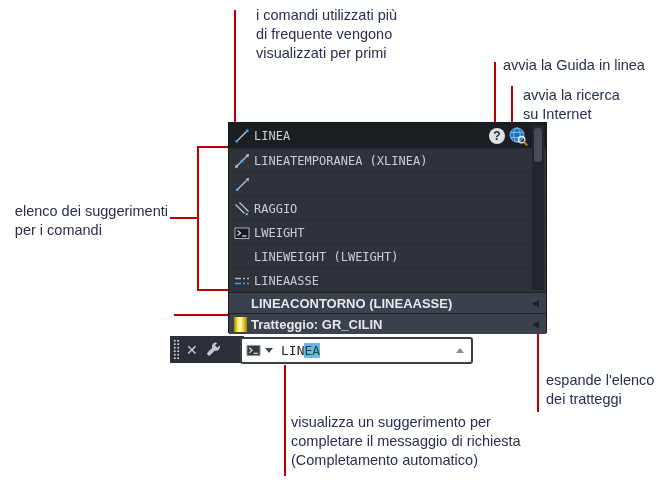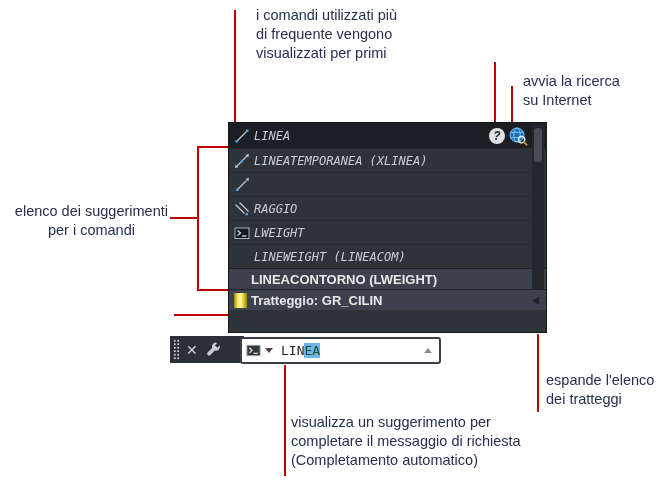--- a/index.html
+++ b/index.html
@@ -1,24 +1,24 @@
 <!DOCTYPE html>
 <html><head>
 <meta charset="utf-8">
 <style>
   html,body{margin:0;padding:0;}
   #stage{position:relative;width:662px;height:484px;background:#ffffff;overflow:hidden;
          font-family:"Liberation Sans",sans-serif;}
 
   
   .callout{position:absolute;color:#272e50;font-size:14.5px;line-height:19px;white-space:pre-line;}
-  .callout.right{text-align:center;}
+  .callout.right{text-align:left;}
   #txt-frequent{left:256px;top:6px;}
   #txt-help{left:503px;top:56px;}
-  #txt-search{left:523px;top:72px;}
+  #txt-search{left:523px;top:86px;}
   #txt-sugg{right:494px;top:202px;}
   #txt-tab{right:494px;top:302px;}
   #txt-hatch{left:546px;top:371px;}
   #txt-auto{left:291px;top:413px;}
 
   
   .rline{position:absolute;background:#c00000;}
   #line-frequent{left:234px;top:10px;width:2px;height:112px;}
   #line-help{left:494px;top:62px;width:2px;height:60px;}
   #line-search{left:511px;top:86px;width:2px;height:36px;}
@@ -26,21 +26,21 @@
   #line-sugg-v{left:197px;top:146px;width:2px;height:145px;}
   #line-sugg-top{left:197px;top:146px;width:31px;height:2px;}
   #line-sugg-bot{left:197px;top:289px;width:31px;height:2px;}
   #line-tab{left:174px;top:314px;width:54px;height:2px;}
   #line-hatch{left:537px;top:334px;width:2px;height:78px;}
   #line-auto{left:284px;top:365px;width:2px;height:111px;}
 
   
   #panel{position:absolute;left:228px;top:122px;width:319px;height:211px;
          background:#2e333a;border:1px solid #15181c;box-sizing:border-box;}
-  #listarea{position:relative;font-style:italic;}
+  #listarea{position:relative;}
   .row{height:24px;display:flex;align-items:center;box-sizing:border-box;
        padding:0 18px 0 5px;border-top:1px solid #272c33;
        font-family:"DejaVu Sans Mono",monospace;font-size:12px;color:#c9ced3;}
   .row.first{height:25px;background:#1b1f24;border-top:none;}
   .icon-slot{width:20px;flex:0 0 20px;display:flex;align-items:center;justify-content:flex-start;}
   .row-label{white-space:nowrap;}
   .row-tools{margin-left:auto;display:flex;align-items:center;gap:3px;}
   .qmark{width:16px;height:16px;border-radius:50%;background:#dfe1e3;color:#24282c;
          font-weight:bold;font-size:12px;line-height:16px;text-align:center;
          font-family:"Liberation Sans",sans-serif;}
@@ -59,39 +59,40 @@
 
   
   #cmdbar{position:absolute;left:170px;top:336px;width:74px;height:27px;background:#2b3036;
           display:flex;align-items:center;}
   #grip{width:7px;height:21px;margin-left:3px;
         background-image:radial-gradient(circle,#d2d6da 1px,transparent 1.3px);
         background-size:3.5px 3.5px;}
   #close-x{margin-left:6px;color:#cdd2d6;font-size:14px;line-height:1;}
   #wrench{margin-left:7px;display:flex;}
 
-  #cmdinput{position:absolute;left:240px;top:337px;width:201px;height:27px;background:#ffffff;
+  #cmdinput{position:absolute;left:240px;top:337px;width:233px;height:27px;background:#ffffff;
             border:2px solid #3a3f45;border-radius:3px;box-sizing:border-box;
             display:flex;align-items:center;padding:0 7px 0 4px;}
   .caret-down{width:0;height:0;border-left:4px solid transparent;border-right:4px solid transparent;
               border-top:5px solid #43484e;margin-left:4px;}
   .caret-up{width:0;height:0;border-left:4px solid transparent;border-right:4px solid transparent;
             border-bottom:5px solid #858c94;margin-left:auto;}
   #cmdtext{margin-left:8px;font-family:"DejaVu Sans Mono",monospace;font-size:13px;color:#1f2226;
            display:flex;}
   #cmd-completion{background:#6fb5e8;color:#14532d;}
 </style>
 </head>
 <body>
 
 <div id="stage">
 
   <div class="callout" id="txt-frequent">i comandi utilizzati più
 di frequente vengono
 visualizzati per primi</div>
+  <div class="callout" id="txt-help">avvia la Guida in linea</div>
   <div class="callout" id="txt-search">avvia la ricerca
 su Internet</div>
   <div class="callout right" id="txt-sugg">elenco dei suggerimenti
 per i comandi</div>
   <div class="callout" id="txt-auto">visualizza un suggerimento per
 completare il messaggio di richiesta
 (Completamento automatico)</div>
   <div class="callout" id="txt-hatch">espande l'elenco
 dei tratteggi</div>
 
@@ -174,31 +175,40 @@
             <rect x="1" y="3" width="14" height="10.5" fill="#15181c" stroke="#aeb4ba" stroke-width="1"></rect>
             <path d="M3.5 5.5 L6.5 8 L3.5 10.5" stroke="#d8dde2" stroke-width="1.3" fill="none"></path>
             <line x1="8" y1="11" x2="12.5" y2="11" stroke="#d8dde2" stroke-width="1.3"></line>
           </svg>
         </span>
         <span class="row-label">LWEIGHT</span>
       </div>
 
       <div class="row">
         <span class="icon-slot"></span>
-        <span class="row-label">LINEWEIGHT (LINEACOM)</span>
-      </div>
-
+        <span class="row-label">LINEWEIGHT (LWEIGHT)</span>
+      </div>
+
+      <div class="row">
+        <span class="icon-slot">
+          <svg width="16" height="16" viewBox="0 0 16 16">
+            <line x1="1" y1="5.5" x2="15" y2="5.5" stroke="#aeb4ba" stroke-width="1.4" stroke-dasharray="6 2 2 2"></line>
+            <line x1="1" y1="10.5" x2="15" y2="10.5" stroke="#4aa3e8" stroke-width="1.4" stroke-dasharray="6 2 2 2"></line>
+          </svg>
+        </span>
+        <span class="row-label">LINEAASSE</span>
+      </div>
 
       <div id="scrollbar">
         <div id="scroll-thumb"></div>
       </div>
     </div>
 
     <div class="cat">
-      <span class="cat-label indent">LINEACONTORNO (LWEIGHT)</span>
+      <span class="cat-label indent">LINEACONTORNO (LINEAASSE)</span>
       <span class="expander">◀</span>
     </div>
 
     <div class="cat">
       <span id="hatch-swatch"></span>
       <span class="cat-label">Tratteggio: GR_CILIN</span>
       <span class="expander">◀</span>
     </div>
   </div>
 

